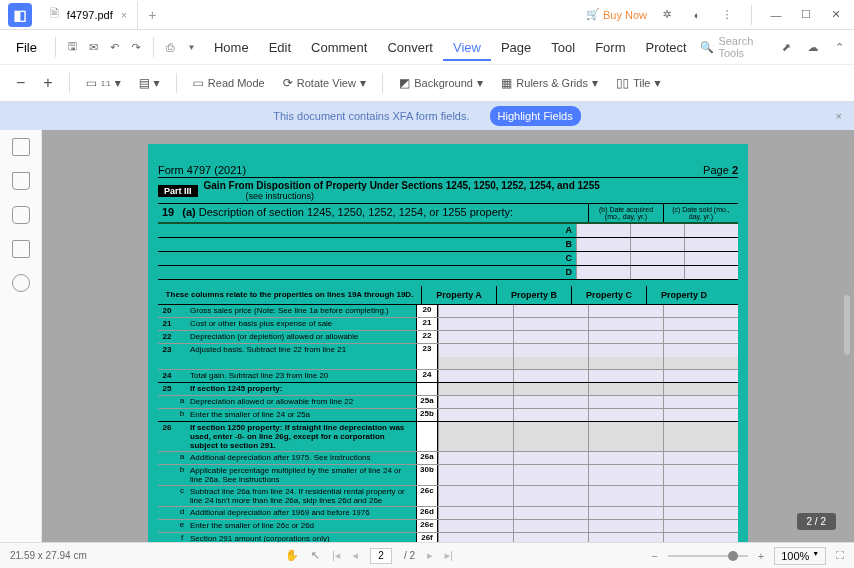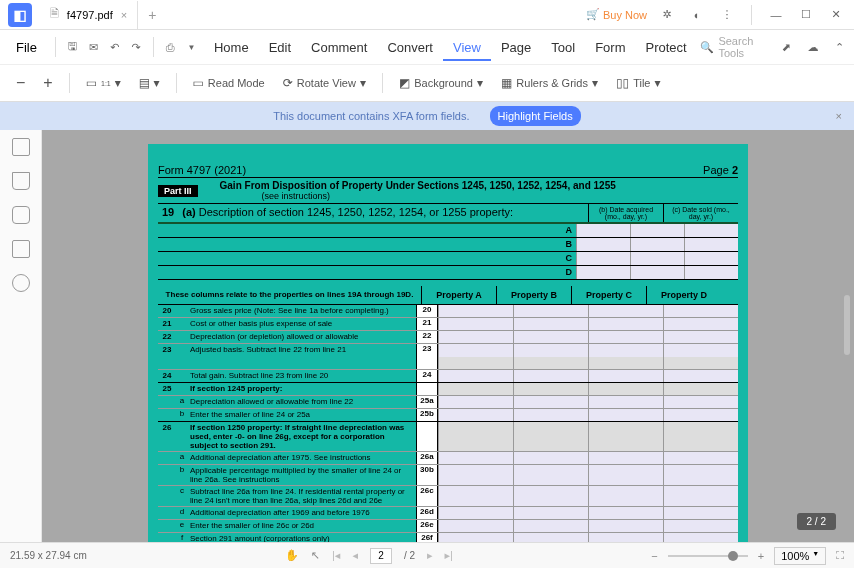--- a/index.html
+++ b/index.html
@@ -26,21 +26,21 @@
 .banner-btn{background:#4d7cfe;color:#fff;padding:4px 8px;border-radius:9px;font-size:11px}
 .banner-x{position:absolute;right:12px;color:#888}
 .workspace{flex:1;display:flex;overflow:hidden;position:relative}
 .sidebar{width:42px;background:#fafafa;display:flex;flex-direction:column;padding-top:8px;gap:16px;align-items:center;border-right:1px solid #e5e5e5}
 .sb-ico{width:18px;height:18px;border:1.5px solid #999;border-radius:2px}
 .expand-tab{position:absolute;left:42px;top:50%;width:10px;height:40px;background:#f5f5f5;display:flex;align-items:center;justify-content:center;font-size:7px;color:#555;border:1px solid #ddd}
 .canvas{flex:1;background:#a8a8a8;overflow:auto;position:relative;display:flex;justify-content:center}
 .page{width:600px;background:#14b8a6;margin-top:14px;padding:20px 10px;font-family:Arial}
 .form-hdr{display:flex;justify-content:space-between;font-size:9px;border-bottom:1.5px solid #000;padding-bottom:1px}
 .part-line{display:flex;align-items:center;border-bottom:1px solid #000;padding:2px 0}
-.part-box{background:#000;color:#fff;padding:1px 6px;font-size:9px;font-weight:bold;margin-right:22px}
+.part-box{background:#000;color:#fff;padding:1px 6px;font-size:9px;font-weight:bold;margin-right:6px}
 .part-title{font-size:10px;font-weight:bold}
 .part-sub{font-size:9px;margin-left:42px}
 .r19{display:flex;border-bottom:2px solid #14532d}
 .r19-left{flex:1;padding:2px 4px;font-size:9px;display:flex;gap:8px}
 .r19-b,.r19-c{width:75px;border-left:1px solid #000;padding:2px 3px;font-size:7px;text-align:center}
 .abcd{display:flex;border-bottom:1px solid #000}
 .abcd-lbl{width:418px;text-align:right;padding:1px 4px;font-weight:bold;font-size:9px}
 .abcd-f1,.abcd-f2{flex:1;border-left:1px solid #999;background:#e8e6f5;height:13px}
 .colhdr{display:flex;border-bottom:1px solid #000;margin-top:6px}
 .colhdr-left{width:263px;font-size:8px;font-weight:bold;text-align:center;padding:4px 2px}

